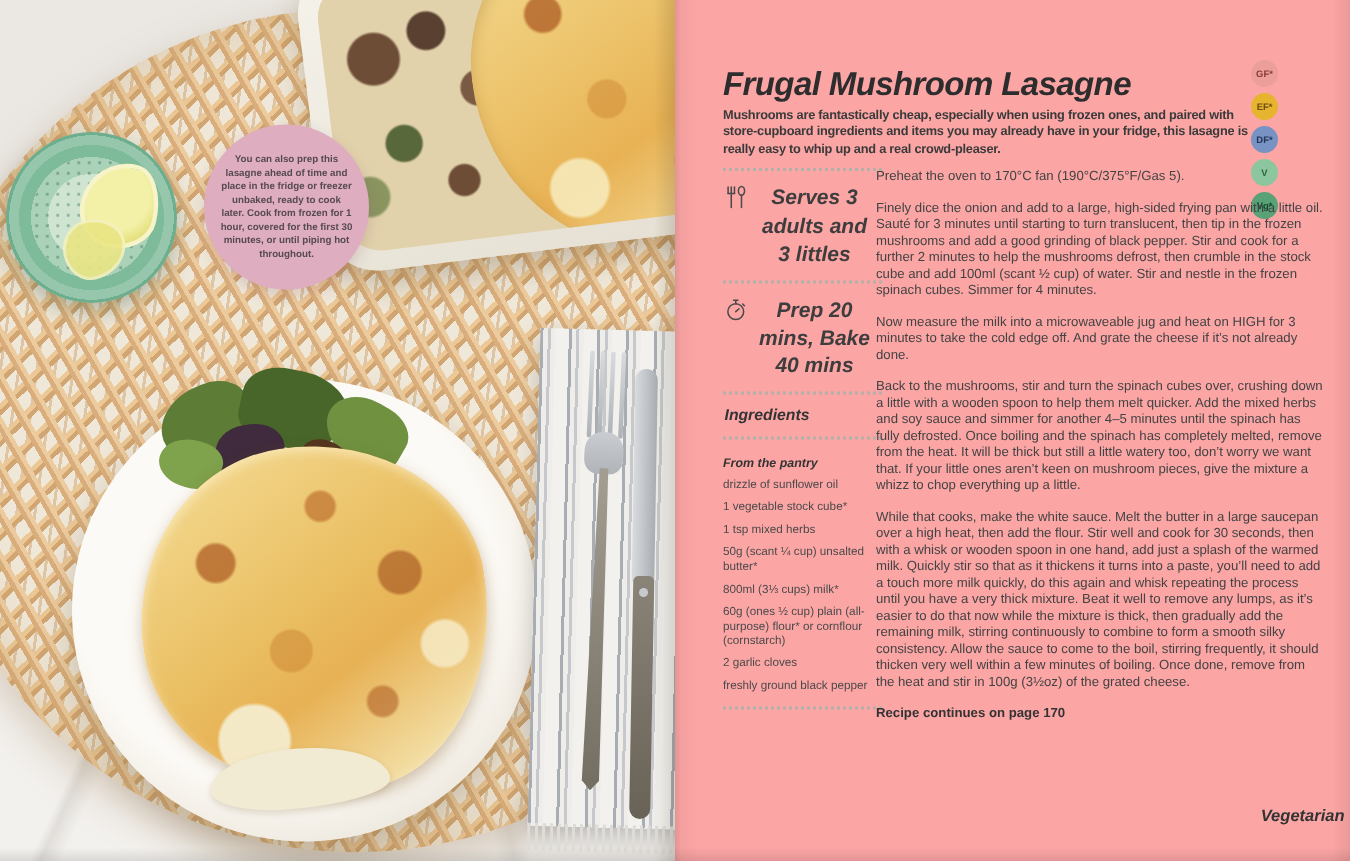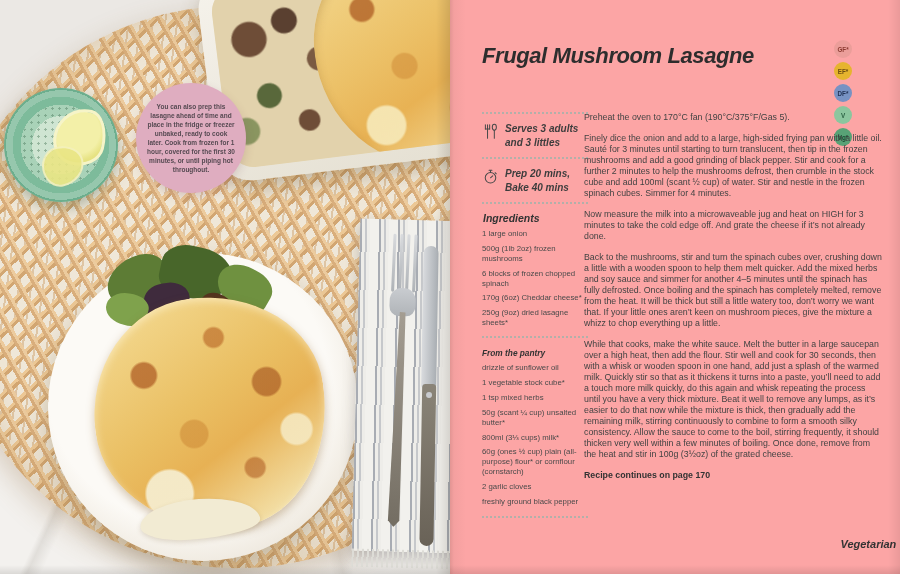--- a/index.html
+++ b/index.html
@@ -121,21 +121,21 @@
      letter-spacing:-.4px;color:#2d2d2d;}
   .intro{position:absolute;left:32px;top:62px;width:352px;font-size:8.5px;font-weight:bold;
      letter-spacing:-.15px;line-height:1.38;color:#3a3a3a;}
   .badges{position:absolute;left:384px;top:40px;display:flex;flex-direction:column;gap:4px;}
   .badge{width:18px;height:18px;border-radius:50%;display:flex;align-items:center;justify-content:center;
      font-size:6.3px;font-weight:bold;}
   .left-col{position:absolute;left:32px;top:112px;width:106px;}
   .dots{border:0;border-top:2px dotted #b3afa9;margin:0 0 8px 0;}
   .dots.end{margin:9px 0 0 0;}
   .meta-row{display:flex;gap:6px;align-items:flex-start;margin:1px 0 8px 0;}
-  .meta-label{font-size:10px;font-weight:bold;font-style:italic;line-height:1.35;color:#3d3d3d;width:76px;}
+  .meta-label{font-size:14px;font-weight:bold;font-style:italic;line-height:1.35;color:#3d3d3d;width:76px;text-align:center;}
   .meta-icon{flex:0 0 17px;margin-top:1px;}
   .ing-head{font-size:10.5px;font-weight:bold;font-style:italic;margin:6px 0 4px 1px;color:#333;}
   .ing-list{list-style:none;margin:0;padding:0;}
   .ing-list li{font-size:7.8px;line-height:1.27;margin:5px 0;color:#4a4a4a;}
   .pantry-head{font-size:8.3px;font-weight:bold;font-style:italic;margin:10px 0 2px 0;color:#333;}
   .method{position:absolute;left:134px;top:112px;width:298px;}
   .method p{margin:0 0 10px 0;font-size:8.8px;line-height:1.25;color:#434343;}
   .continues{font-size:8.8px;font-weight:bold;color:#333;margin-top:3px;}
   .footer{position:absolute;right:20px;bottom:24px;display:flex;gap:14px;align-items:baseline;}
   .footer-cat{font-size:11px;font-weight:bold;font-style:italic;color:#333;}
@@ -200,20 +200,21 @@
     <div class="knife">
       <div class="blade"></div>
       <div class="knife-handle"></div>
       <div class="rivet"></div>
     </div>
   </div>
 
   <div class="recipe-page">
     <h1 class="title">Frugal Mushroom Lasagne</h1>
 
+    <p class="intro">Mushrooms are fantastically cheap, especially when using frozen ones, and paired with store-cupboard ingredients and items you may already have in your fridge, this lasagne is really easy to whip up and a real crowd-pleaser.</p>
 
     <div class="badges">
       <span class="badge" style=";background:#eb9e9a;color:#8c3b32">GF*</span>
       <span class="badge" style=";background:#e6b42e;color:#6d4d12">EF*</span>
       <span class="badge" style=";background:#7792c3;color:#233457">DF*</span>
       <span class="badge" style=";background:#8bc69e;color:#2b6143">V</span>
       <span class="badge" style=";background:#58a276;color:#174830">Vg*</span>
     </div>
 
     <div class="left-col">
@@ -237,27 +238,20 @@
             <path d="M10 5.3V3"></path>
             <path d="M8.3 2.6h3.4"></path>
           <path d="M15.5 5.5l1.3 1.3"></path>
             <path d="M10 11.5l2.6-2.3"></path>
         </svg>
         <div class="meta-label">Prep 20 mins, Bake 40 mins</div>
       </div>
       <hr class="dots">
 
       <div class="ing-head">Ingredients</div>
-      <ul class="ing-list">
-        <li>1 large onion</li>
-        <li>500g (1lb 2oz) frozen mushrooms</li>
-        <li>6 blocks of frozen chopped spinach</li>
-        <li>170g (6oz) Cheddar cheese*</li>
-        <li>250g (9oz) dried lasagne sheets*</li>
-      </ul>
       <hr class="dots end" style="margin:8px 0 0 0;">
 
       <div class="pantry-head">From the pantry</div>
       <ul class="ing-list">
         <li>drizzle of sunflower oil</li>
         <li>1 vegetable stock cube*</li>
         <li>1 tsp mixed herbs</li>
         <li>50g (scant ¼ cup) unsalted butter*</li>
         <li>800ml (3⅓ cups) milk*</li>
         <li>60g (ones ½ cup) plain (all-purpose) flour* or cornflour (cornstarch)</li>

